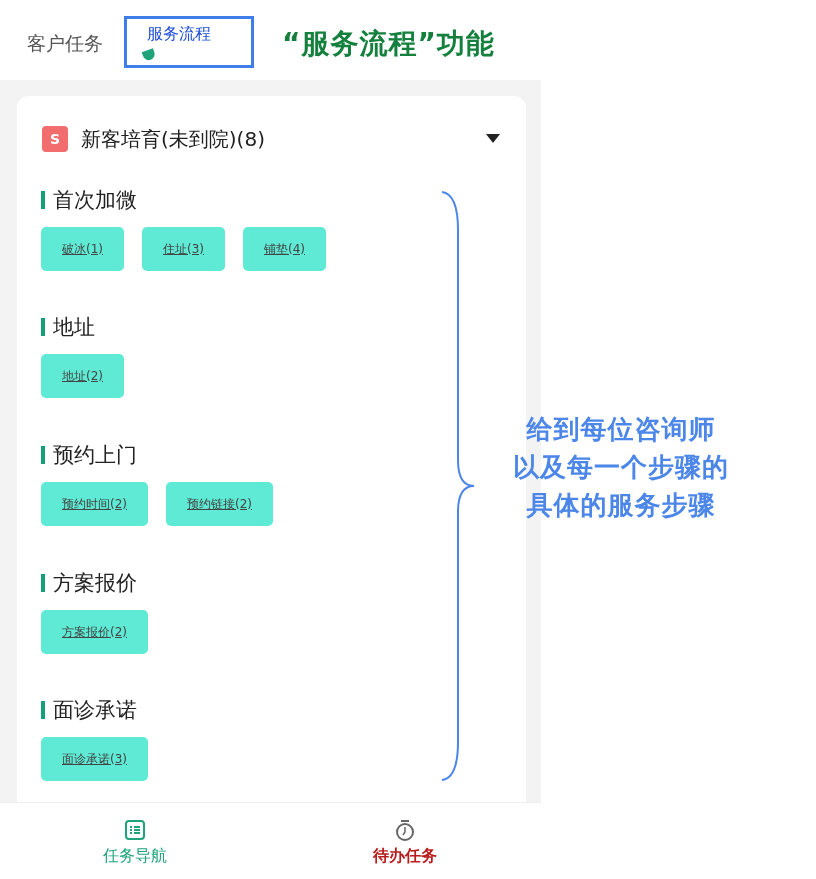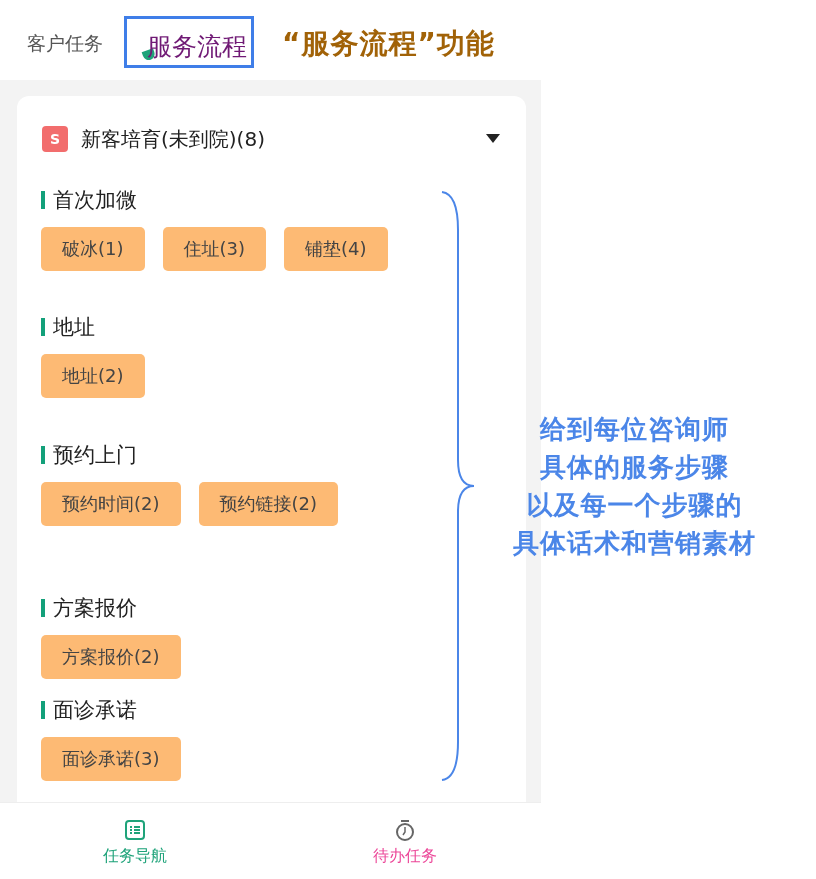--- a/index.html
+++ b/index.html
@@ -1,35 +1,35 @@
 <!DOCTYPE html>
 <html><head>
 <meta charset="utf-8">
 <style>
   html,body{margin:0;padding:0;}
   body{width:816px;height:879px;background:#ffffff;position:relative;overflow:hidden;font-family:"DejaVu Sans","Liberation Sans",sans-serif;}
   .topbar{position:absolute;left:0;top:0;width:736px;height:80px;}
   .tab{position:absolute;font-size:19px;color:#555;}
   .tab1{left:27px;top:31px;}
   .tab2box{position:absolute;left:124px;top:16px;width:130px;height:52px;border:3px solid #3f7ee8;box-sizing:border-box;}
-  .tab2{left:147px;top:30px;color:#701a75;font-size:25px;}
+  .tab2{left:147px;top:24px;color:#1d4ed8;font-size:16px;}
   .tab2mark{position:absolute;left:143px;top:50px;width:12px;height:10px;background:#1fa37a;border-radius:0 0 10px 10px;transform:rotate(-20deg);}
-  .annot-title{position:absolute;left:282px;top:25px;font-size:28px;font-weight:bold;color:#a16207;letter-spacing:1px;}
+  .annot-title{position:absolute;left:282px;top:25px;font-size:28px;font-weight:bold;color:#15803d;letter-spacing:1px;}
   .panel{position:absolute;left:0;top:80px;width:541px;height:722px;background:#f3f3f3;}
   .card{position:absolute;left:17px;top:96px;width:509px;height:706px;background:#fff;border-radius:12px 12px 0 0;}
   .card-head{position:absolute;left:42px;top:124px;height:30px;display:flex;align-items:center;}
   .head-icon{width:26px;height:26px;background:#f26d6d;border-radius:4px;display:flex;align-items:center;justify-content:center;color:#fff;font-size:14px;font-weight:bold;}
   .head-title{margin-left:13px;font-size:20px;color:#222;}
   .caret{position:absolute;left:486px;top:134px;width:0;height:0;border-left:7px solid transparent;border-right:7px solid transparent;border-top:9px solid #222;}
   .section{position:absolute;left:41px;}
   .sec-title{display:flex;align-items:center;height:26px;}
   .bar{width:4px;height:18px;background:#13a07a;margin-right:8px;}
   .sec-label{font-size:21px;color:#222;}
   .chips{display:flex;gap:18px;margin-top:14px;}
-  .chip{height:44px;padding:0 21px;background:#fdba74;border-radius:5px;display:flex;align-items:center;font-size:18px;color:#444;}
+  .chip{height:44px;padding:0 21px;background:#5eead4;border-radius:5px;display:flex;align-items:center;font-size:12px;color:#444;text-decoration:underline;}
   .bottom{position:absolute;left:0;top:802px;width:541px;height:77px;background:#fff;border-top:1px solid #eee;}
   .nav{position:absolute;top:0;width:270px;height:77px;display:flex;flex-direction:column;align-items:center;}
   .nav1{left:0;text-align:center;} .nav2{left:270px;}
   .nav-icon{margin-top:16px;width:22px;height:22px;}
   .nav-label{margin-top:5px;font-size:16px;}
   .brace{position:absolute;left:440px;top:190px;width:40px;height:592px;}
   .annot-body{position:absolute;left:513px;top:410px;font-size:26px;font-weight:bold;color:#4b86e8;line-height:38px;letter-spacing:1px;text-align:center;}
 </style>
 </head>
 <body>
@@ -77,21 +77,21 @@
   <div class="sec-title">
       <span class="bar"></span>
       <span class="sec-label">预约上门</span>
     </div>
   <div class="chips">
     <span class="chip">预约时间(2)</span>
     <span class="chip">预约链接(2)</span>
   </div>
 </div>
 
-<div class="section" style="top:595px;text-align:center;">
+<div class="section" style="top:570px;text-align:center;">
   <div class="sec-title">
       <span class="bar"></span>
       <span class="sec-label">方案报价</span>
     </div>
   <div class="chips">
     <span class="chip">方案报价(2)</span>
   </div>
 </div>
 
 <div class="section" style="top:697px;">
@@ -103,23 +103,22 @@
     <span class="chip">面诊承诺(3)</span>
   </div>
 </div>
 
 <svg class="brace" viewBox="0 0 40 592">
   <path d="M2 2 Q18 4 18 40 L18 270 Q18 296 34 296 Q18 296 18 322 L18 552 Q18 588 2 590" fill="none" stroke="#4b86e8" stroke-width="2"></path>
 </svg>
 
 <div class="annot-body">
   <div>给到每位咨询师</div>
+  <div>以及每一个步骤的</div>
   <div>具体的服务步骤</div>
-  <div>以及每一个步骤的</div>
-  <div>具体话术和营销素材</div>
 </div>
 
 <div class="bottom">
   <div class="nav nav1">
     <svg class="nav-icon" viewBox="0 0 22 22">
       <rect x="2" y="2" width="18" height="18" rx="3" fill="none" stroke="#1fa37a" stroke-width="2"></rect>
       <rect x="6" y="7" width="2" height="2" fill="#1fa37a"></rect>
         <rect x="10" y="7" width="6" height="2" fill="#1fa37a"></rect>
       <rect x="6" y="10" width="2" height="2" fill="#1fa37a"></rect>
         <rect x="10" y="10" width="6" height="2" fill="#1fa37a"></rect>
@@ -127,15 +126,15 @@
         <rect x="10" y="13" width="6" height="2" fill="#1fa37a"></rect>
     </svg>
     <span class="nav-label" style="color:#1fa37a;">任务导航</span>
   </div>
   <div class="nav nav2">
     <svg class="nav-icon" viewBox="0 0 22 22">
       <line x1="7" y1="2" x2="15" y2="2" stroke="#666" stroke-width="2"></line>
       <circle cx="11" cy="13" r="8" fill="none" stroke="#666" stroke-width="2"></circle>
       <path d="M11 8 L11 13 L9 16" fill="none" stroke="#666" stroke-width="1.5"></path>
     </svg>
-    <span class="nav-label" style="color:#ec4899;">待办任务</span>
+    <span class="nav-label" style="color:#b91c1c;font-weight:bold;">待办任务</span>
   </div>
 </div>
 
 </body></html>

